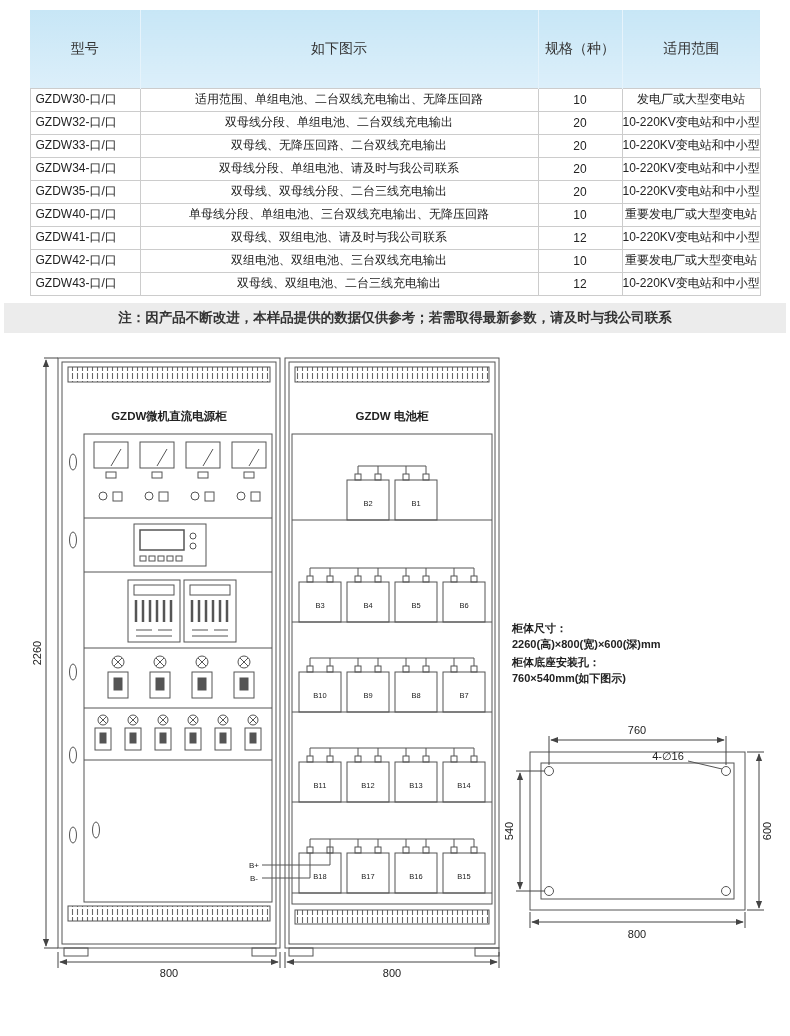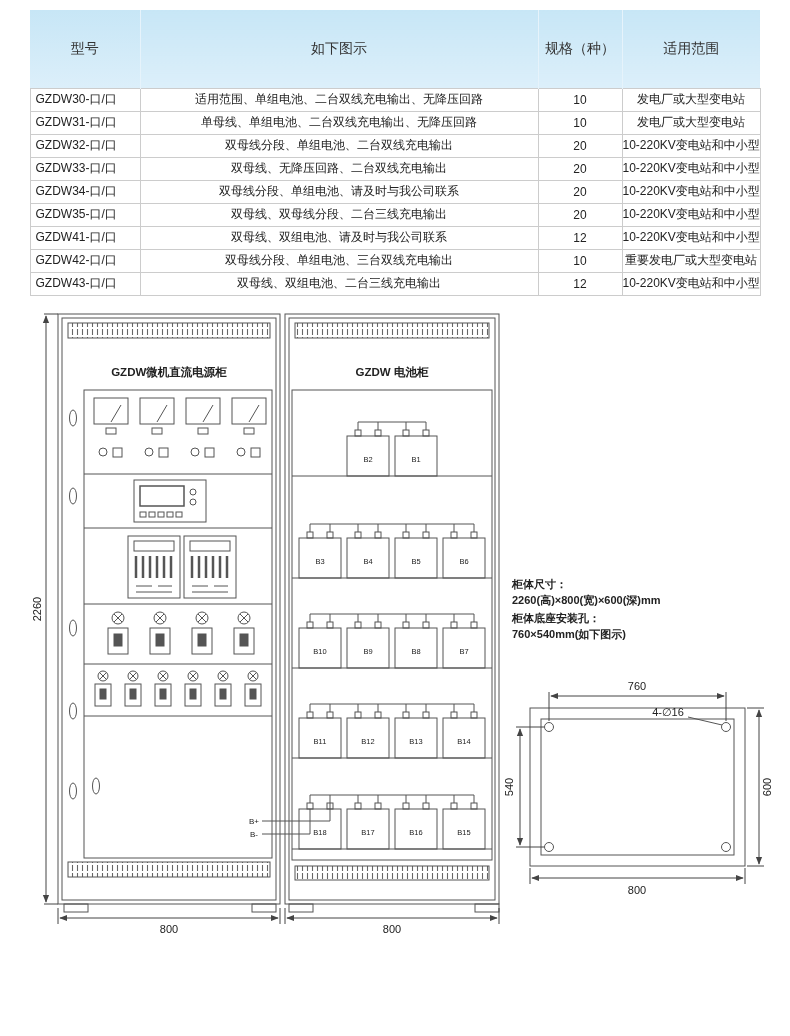--- a/index.html
+++ b/index.html
@@ -62,26 +62,20 @@
       </tr>
     </thead>
     <tbody>
       <tr>
         <td class="model">GZDW30-口/口</td>
         <td>适用范围、单组电池、二台双线充电输出、无降压回路</td>
         <td>10</td>
         <td>发电厂或大型变电站</td>
       </tr>
       <tr>
-        <td class="model">GZDW31-口/口</td>
-        <td>单母线、单组电池、二台双线充电输出、无降压回路</td>
-        <td>10</td>
-        <td>发电厂或大型变电站</td>
-      </tr>
-      <tr>
         <td class="model">GZDW32-口/口</td>
         <td>双母线分段、单组电池、二台双线充电输出</td>
         <td>20</td>
         <td>10-220KV变电站和中小型厂</td>
       </tr>
       <tr>
         <td class="model">GZDW33-口/口</td>
         <td>双母线、无降压回路、二台双线充电输出</td>
         <td>20</td>
         <td>10-220KV变电站和中小型厂</td>
@@ -92,40 +86,49 @@
         <td>20</td>
         <td>10-220KV变电站和中小型厂</td>
       </tr>
       <tr>
         <td class="model">GZDW35-口/口</td>
         <td>双母线、双母线分段、二台三线充电输出</td>
         <td>20</td>
         <td>10-220KV变电站和中小型厂</td>
       </tr>
       <tr>
+        <td class="model">GZDW40-口/口</td>
+        <td>单母线分段、单组电池、三台双线充电输出、无降压回路</td>
+        <td>10</td>
+        <td>重要发电厂或大型变电站</td>
+      </tr>
+      <tr>
         <td class="model">GZDW41-口/口</td>
         <td>双母线、双组电池、请及时与我公司联系</td>
         <td>12</td>
         <td>10-220KV变电站和中小型厂</td>
       </tr>
       <tr>
         <td class="model">GZDW42-口/口</td>
-        <td>双母线分段、单组电池、三台双线充电输出</td>
+        <td>双组电池、双组电池、三台双线充电输出</td>
         <td>10</td>
         <td>重要发电厂或大型变电站</td>
       </tr>
       <tr>
         <td class="model">GZDW43-口/口</td>
         <td>双母线、双组电池、二台三线充电输出</td>
         <td>12</td>
         <td>10-220KV变电站和中小型厂</td>
       </tr>
     </tbody>
   </table>
 
+  <div class="note-bar">
+    <span>注：因产品不断改进，本样品提供的数据仅供参考；若需取得最新参数，请及时与我公司联系</span>
+  </div>
 
   <svg class="diagram" width="790" height="658" viewBox="0 0 790 658">
     <defs>
       <pattern id="vent" width="5" height="8" patternUnits="userSpaceOnUse">
         <line x1="2.5" y1="1" x2="2.5" y2="7" stroke="#666" stroke-width="1.1"></line>
       </pattern>
       <marker id="arr" viewBox="0 0 10 10" refX="9" refY="5" markerWidth="8" markerHeight="8" orient="auto-start-reverse">
         <path d="M0,1 L10,5 L0,9 z" fill="#444"></path>
       </marker>
       <g id="bat">

